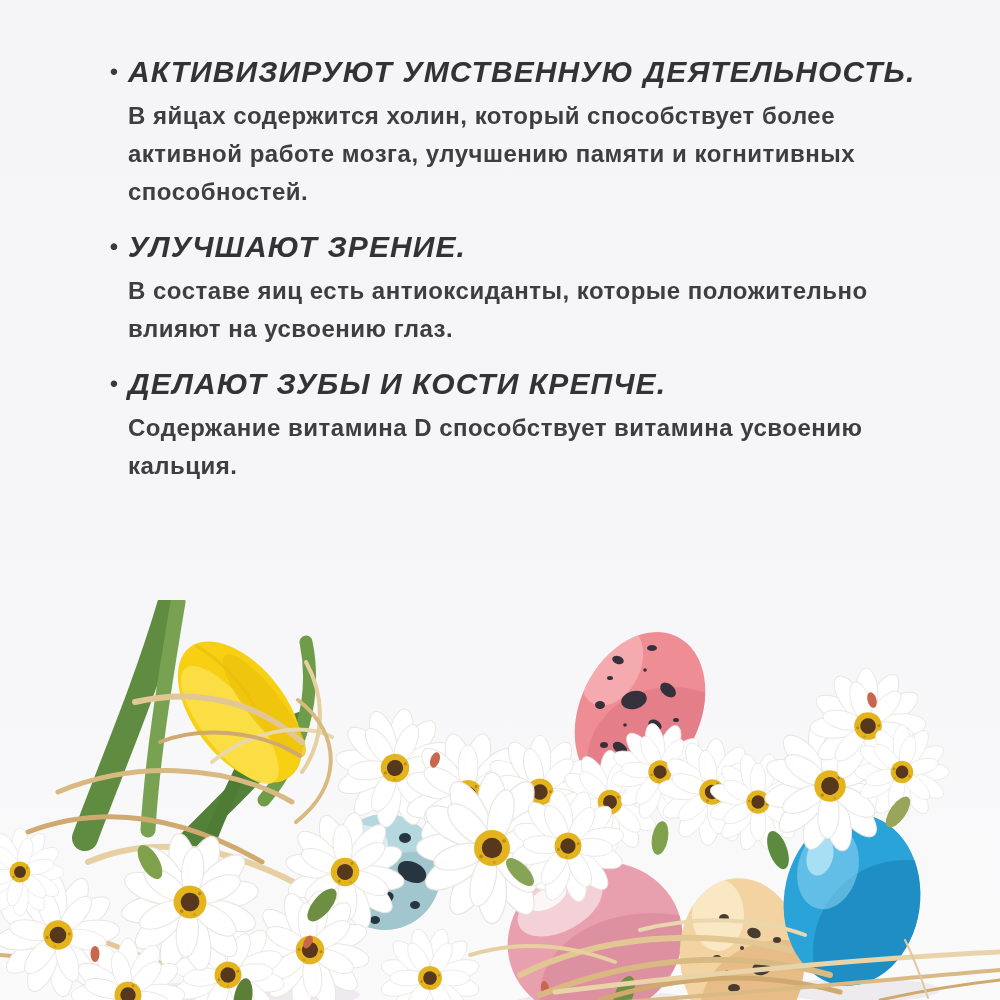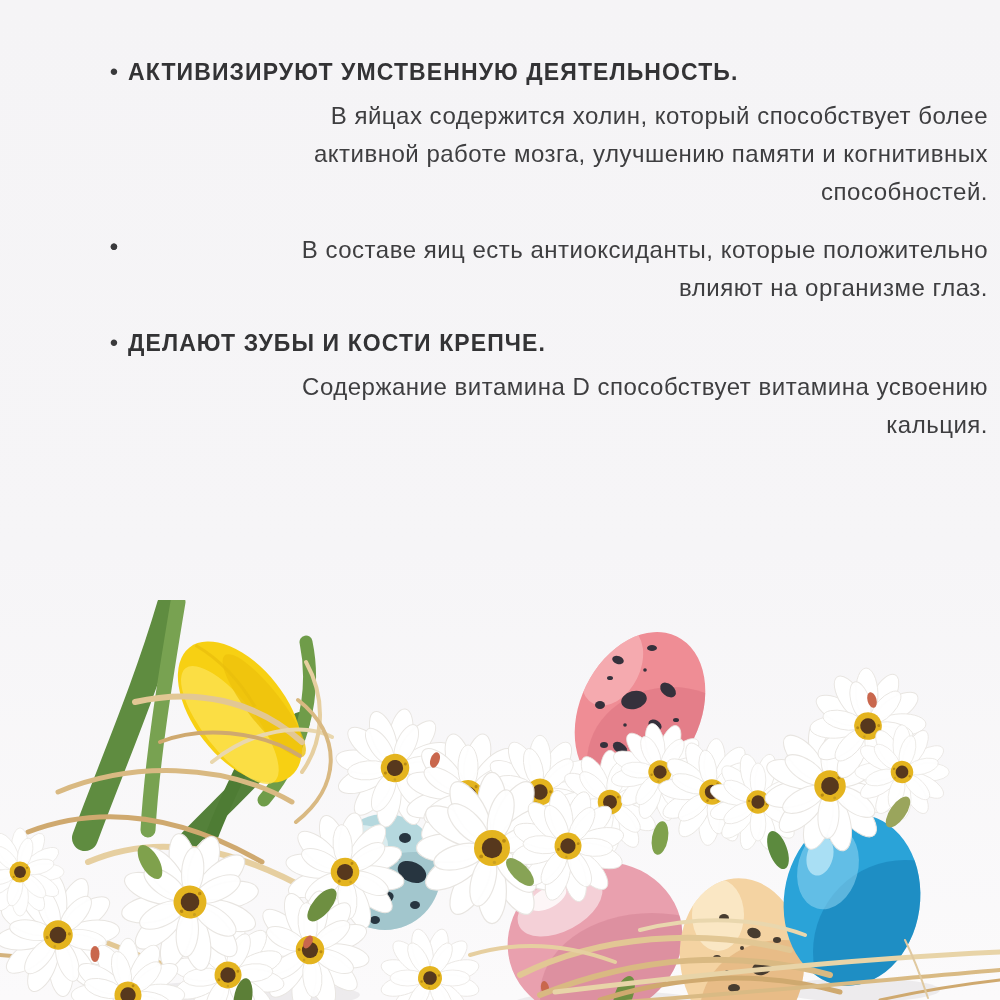--- a/index.html
+++ b/index.html
@@ -9,26 +9,26 @@
     background:linear-gradient(180deg,#f5f4f6 0%,#f6f5f7 55%,#fbfafb 100%);
   }
   .benefits{position:absolute;top:56px;left:128px;width:860px;}
   ul.blist{list-style:none;margin:0;padding:0;}
   ul.blist li{position:relative;margin:0 0 20px 0;}
   .bullet-dot{
     position:absolute;left:-26px;top:4px;width:24px;text-align:center;
     font-size:24px;line-height:24px;color:#3a3a3c;
   }
   .benefit-title{
-    display:block;font-size:23px;font-weight:700;letter-spacing:1.1px;
-    line-height:32px;color:#333335;margin:0 0 9px 0;
+    display:block;font-size:30px;font-weight:700;letter-spacing:1.1px;
+    line-height:32px;color:#333335;margin:0 0 9px 0;font-style:italic;
   }
   .benefit-body{
-    display:block;font-size:24px;font-weight:400;letter-spacing:0.5px;
-    line-height:38px;color:#3e3e40;white-space:pre-line;text-align:right;
+    display:block;font-size:24px;font-weight:700;letter-spacing:0.5px;
+    line-height:38px;color:#3e3e40;white-space:pre-line;
   }
   .photo{position:absolute;left:0;bottom:0;width:1000px;height:400px;display:block;}
 </style>
 </head>
 <body>
 
 <div class="card">
 
   <div class="benefits">
     <ul class="blist">
@@ -37,22 +37,23 @@
         <span class="benefit-title">АКТИВИЗИРУЮТ УМСТВЕННУЮ ДЕЯТЕЛЬНОСТЬ.</span>
         <span class="benefit-body">В яйцах содержится холин, который способствует более
 активной работе мозга, улучшению памяти и когнитивных
 способностей.</span>
       </li>
       <li>
         <span class="bullet-dot">•</span>
       </li>
       <li>
         <span class="bullet-dot">•</span>
+        <span class="benefit-title">УЛУЧШАЮТ ЗРЕНИЕ.</span>
         <span class="benefit-body">В составе яиц есть антиоксиданты, которые положительно
-влияют на организме глаз.</span>
+влияют на усвоению глаз.</span>
       </li>
       <li>
         <span class="bullet-dot">•</span>
         <span class="benefit-title">ДЕЛАЮТ ЗУБЫ И КОСТИ КРЕПЧЕ.</span>
         <span class="benefit-body">Содержание витамина D способствует витамина усвоению
 кальция.</span>
       </li>
     </ul>
   </div>
 

